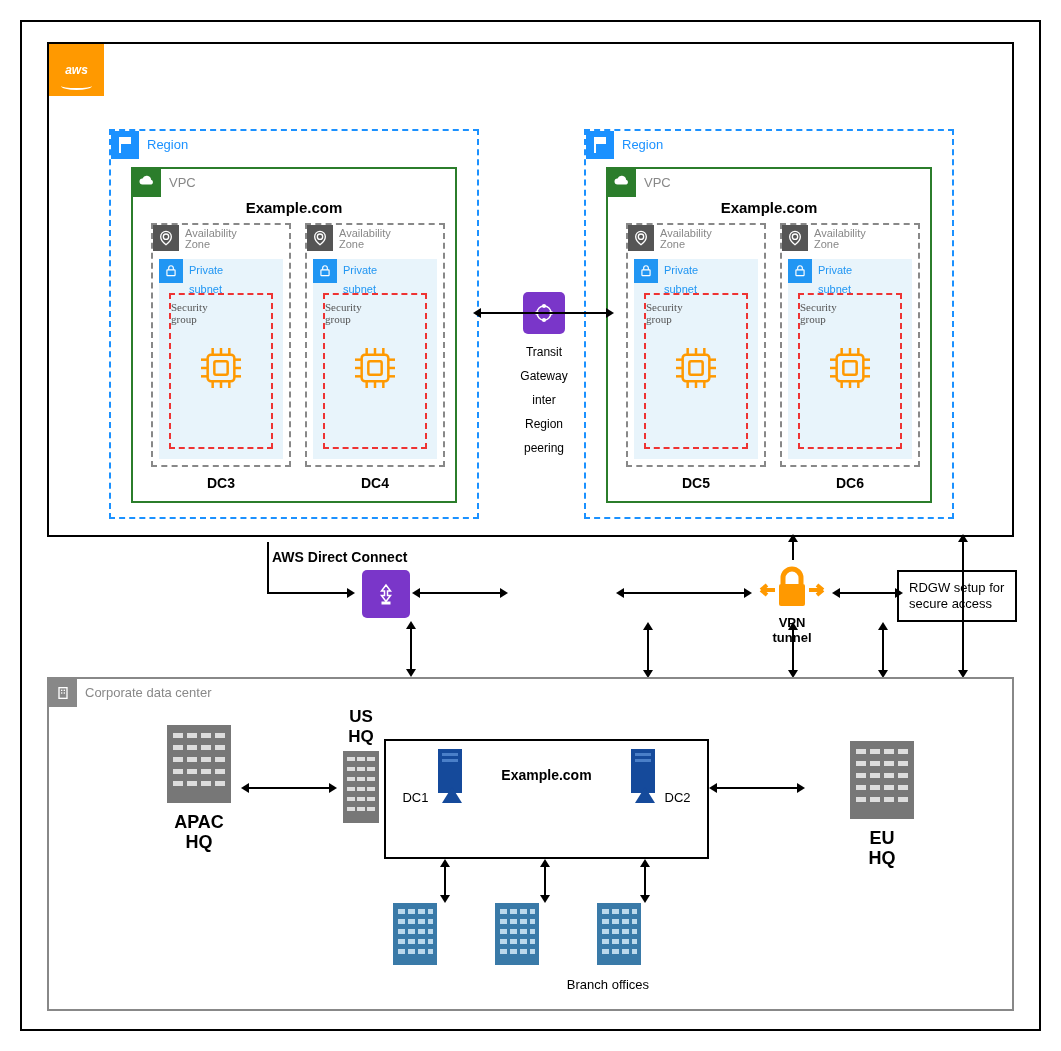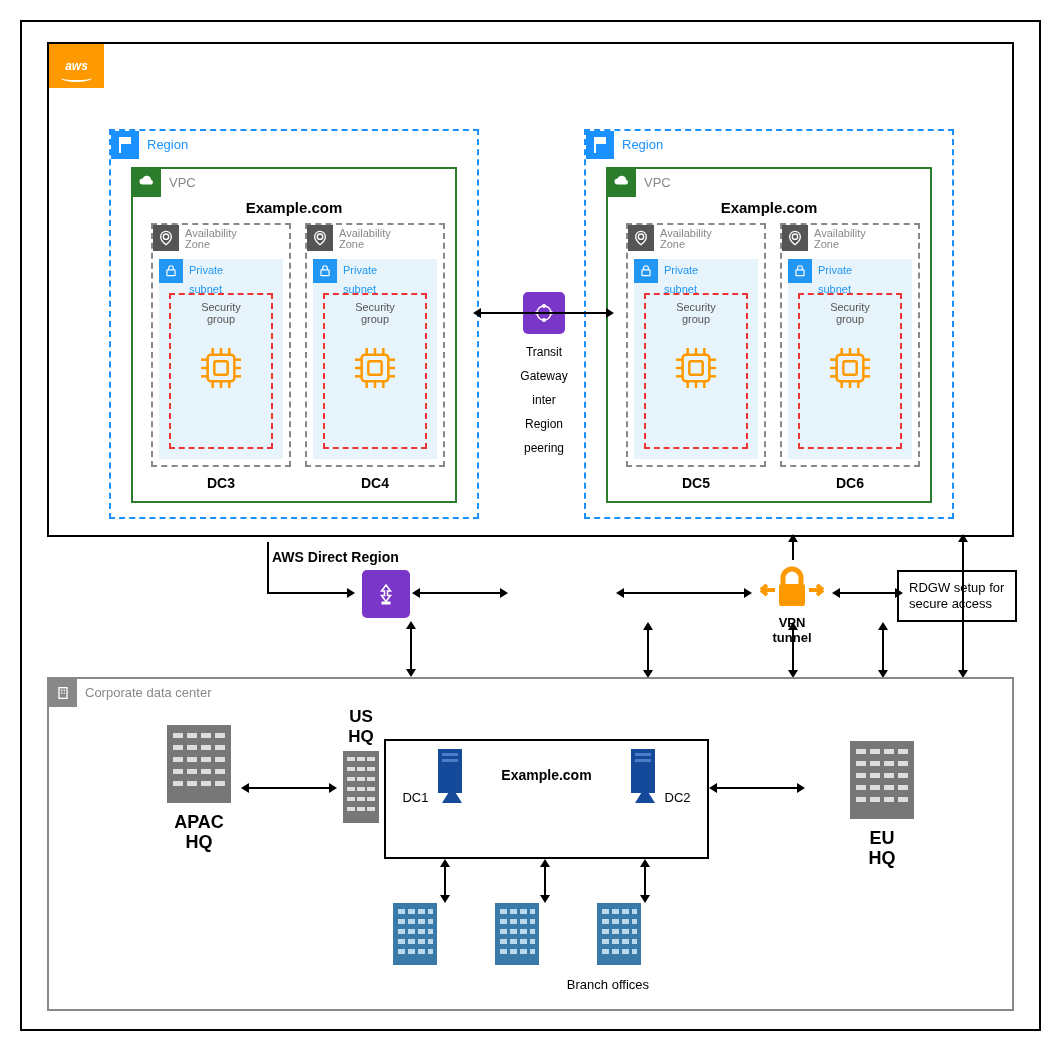--- a/index.html
+++ b/index.html
@@ -18,21 +18,21 @@
     height: 1011px;
   }
   .aws-cloud {
     border: 2px solid #000;
     position: absolute;
     left: 25px; top: 20px; right: 25px;
     height: 495px;
   }
   .aws-logo {
     position: absolute; top: 0; left: 0;
-    width: 55px; height: 44px;
+    width: 55px; height: 52px;
     background: #ff9900;
     color: #fff; display: flex; align-items: center; justify-content: center;
     font-weight: bold; font-style: italic; font-size: 12px;
   }
   .aws-logo .smile { position:absolute; bottom:6px; left:12px; right:12px; height:8px;
     border: 2px solid #fff; border-top:none; border-left:none; border-right:none;
     border-radius: 0 0 50% 50%; }
   .region {
     border: 2px dashed #1b91ff;
     position: absolute;
@@ -72,21 +72,22 @@
     position:absolute; top:34px; left:6px; right:6px; bottom:6px;
     background:#e8f4fb;
   }
   .subnet-badge{position:absolute;top:0;left:0;width:24px;height:24px;background:#2196f3;
     display:flex;align-items:center;justify-content:center;}
   .subnet-badge svg{width:14px;height:14px;}
   .subnet-label{position:absolute;top:2px;left:30px;color:#2196f3;font-size:11px;line-height:19px;}
   .sg {
     border: 2px dashed #ee3333;
     position:absolute; top:34px; left:10px; right:10px; bottom:10px;
-    text-align:center;
+    text-align:left;
+    font-family:Liberation Serif, serif;
   }
   .sg-label{ font-size:11px; color:#555; margin-top:6px; line-height:12px;}
   .chip-icon{ margin: 18px auto 0; width:50px; height:50px; }
   .dc-label{ position:absolute; bottom:10px; text-align:center; font-weight:bold; font-size:14px;}
   .dc-label.d1{ left:18px; width:140px;}
   .dc-label.d2{ left:172px; width:140px;}
 
   .tgw{ position:absolute; top:248px; left:455px; width:80px; text-align:center;}
   .tgw-icon{ width:42px; height:42px; background:#7a36c9; border-radius:5px; margin:0 auto;
     display:flex; align-items:center; justify-content:center;}
@@ -349,21 +350,21 @@
         <circle cx="20" cy="30" r="3" fill="#fff"></circle>
             <circle cx="10" cy="20" r="3" fill="#fff"></circle>
           </svg>
       </div>
       <div class="tgw-label">Transit<br>Gateway<br>inter<br>Region<br>peering</div>
     </div>
     <div class="arrow h ah-l ah-r" style="top:268px; left:432px; width:125px;"></div>
 
   </div>
 
-  <div class="dc-text" style="position:absolute; left:250px; top:527px;">AWS Direct Region</div>
+  <div class="dc-text" style="position:absolute; left:250px; top:527px;">AWS Direct Connect</div>
   <div class="dc-icon" style="position:absolute; left:340px; top:548px;">
     <svg viewBox="0 0 40 40">
         <path d="M20 8l-6 8h4v6h-4l6 8 6-8h-4v-6h4z" fill="none" stroke="#fff" stroke-width="2"></path>
         <rect x="14" y="30" width="12" height="4" fill="#fff"></rect>
       </svg>
   </div>
 
 
   <div style="position:absolute; left:735px; top:540px; text-align:center;">
     <svg width="70" height="50">

